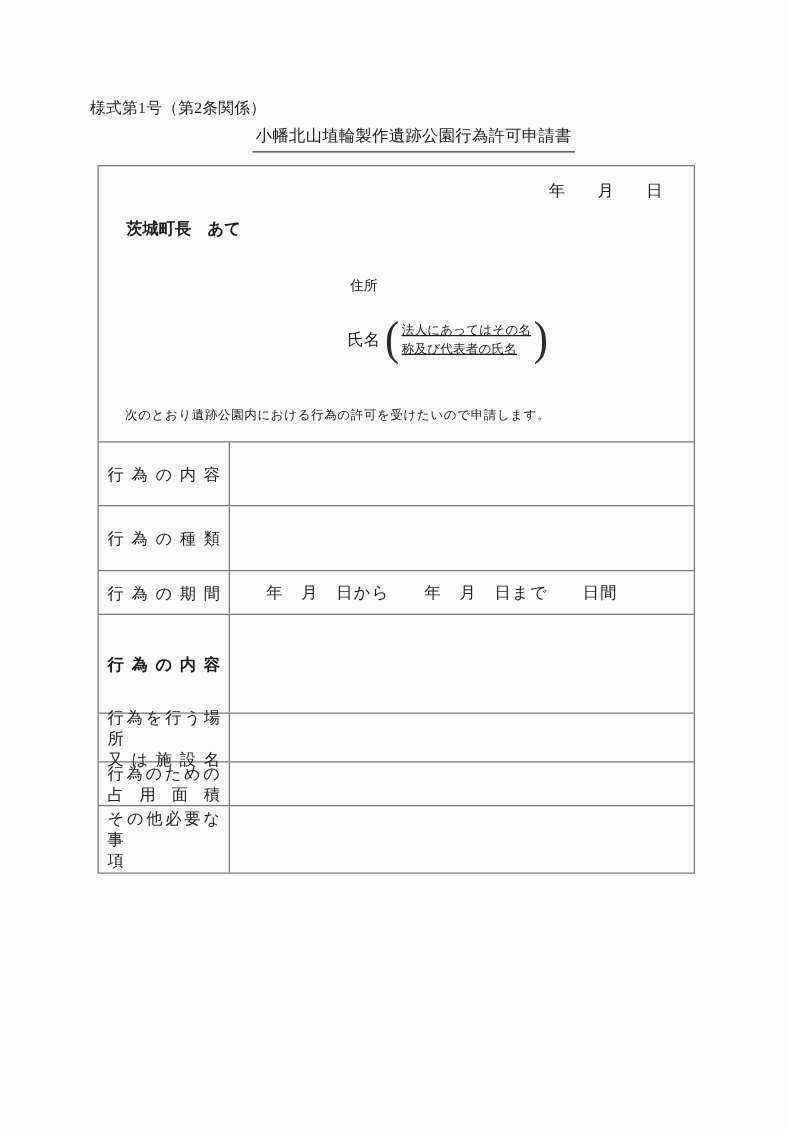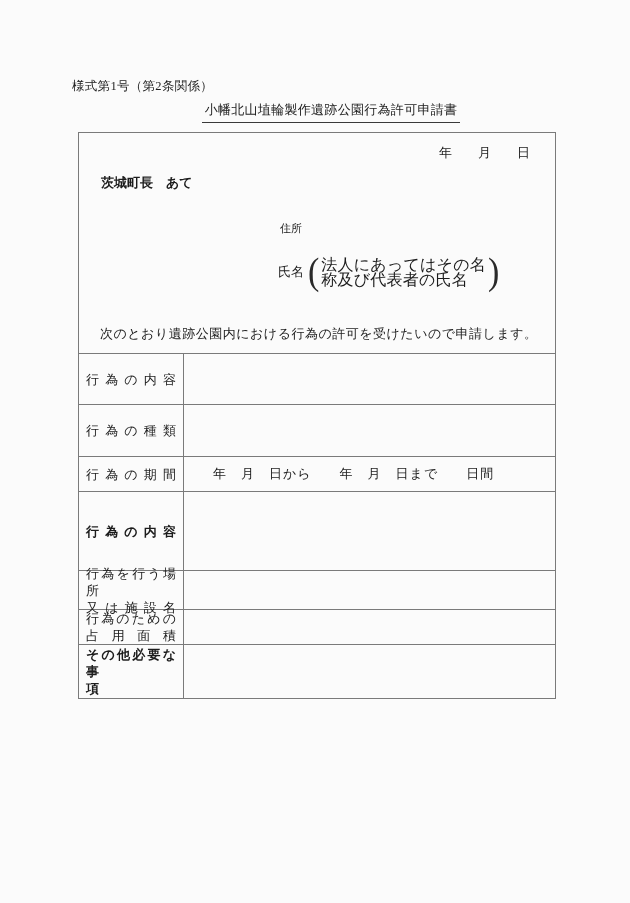--- a/index.html
+++ b/index.html
@@ -71,47 +71,48 @@
   }
   .big-paren {
     font-size: 34px;
     line-height: 34px;
     font-weight: 400;
     display: inline-block;
     transform: scaleY(1.12);
     color: #2a2a2a;
   }
   .name-note {
-    font-size: 16px;
+    font-size: 10px;
     line-height: 15px;
     white-space: pre-line;
     margin: 0 2px;
     letter-spacing: 0.2px;
+    text-decoration: underline;
   }
   .declaration {
     position: absolute;
     left: 21px; top: 192px;
-    font-size: 13px;
+    font-size: 10px;
     letter-spacing: 0.5px;
     white-space: nowrap;
     text-align: right;
   }
   .app-table {
     position: absolute;
     left: 0; right: 0; top: 220px; bottom: 0;
     border-top: 1px solid #7a7a7a;
     display: flex;
     flex-direction: column;
   }
   .t-row {
     display: flex;
     border-bottom: 1px solid #7a7a7a;
     width: 100%;
   }
-  .t-row:last-child { border-bottom: none; flex: 1; font-weight: bold; }
+  .t-row:last-child { border-bottom: none; flex: 1; }
   .r1 { height: 51px; }
   .r2 { height: 52px; }
   .r3 { height: 35px; justify-content: space-between; }
   .r4 { height: 79px; font-weight: bold; }
   .r5 { height: 39px; gap: 28px; }
   .r6 { height: 35px; }
   .label-cell {
     width: 105px;
     border-right: 1px solid #7a7a7a;
     display: flex;

